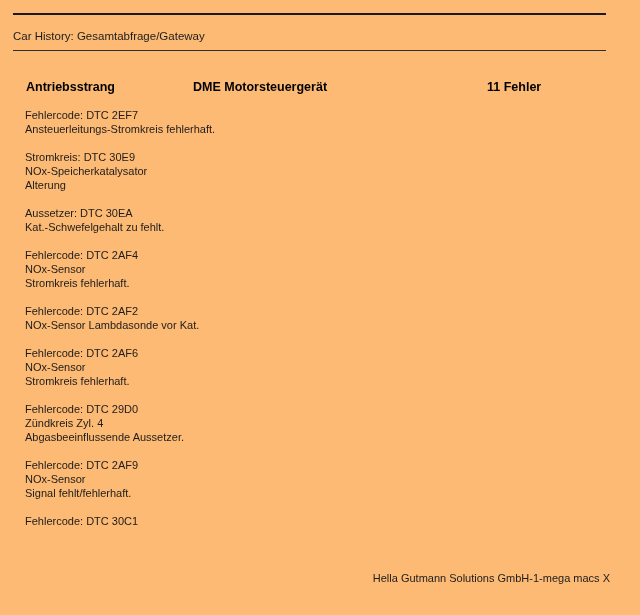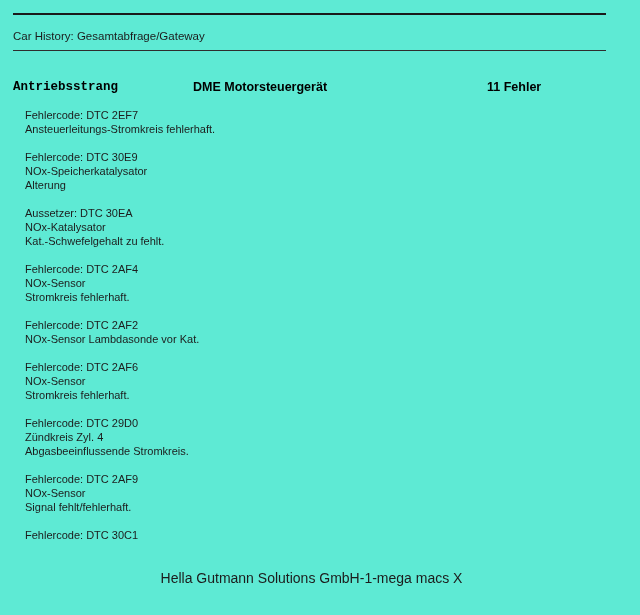--- a/index.html
+++ b/index.html
@@ -4,21 +4,21 @@
 <style>
   html, body {
     margin: 0;
     padding: 0;
     background: #ffffff;
   }
   .page {
     position: relative;
     width: 640px;
     height: 615px;
-    background: #5eead4;
+    background: #fdba74;
     overflow: hidden;
     font-family: "Liberation Sans", sans-serif;
     color: #1c1c1c;
     -webkit-font-smoothing: antialiased;
   }
   .rule {
     position: absolute;
     left: 13px;
     width: 593px;
     background: #1a1a1a;
@@ -37,21 +37,21 @@
     position: absolute;
     left: 13px;
     top: 80px;
     width: 593px;
     height: 16px;
     font-weight: bold;
     font-size: 12.5px;
     color: #000000;
   }
   .section-header .col { position: absolute; top: 0; white-space: nowrap; }
-  .section-header .col1 { left: 0; font-family: Liberation Mono, monospace; }
+  .section-header .col1 { left: 13px; }
   .section-header .col2 { left: 180px; }
   .section-header .col3 { left: 474px; text-align: right; }
   .faults {
     position: absolute;
     left: 13px;
     top: 108px;
     width: 600px;
     margin-left: 12px;
   }
   .fault-block {
@@ -59,23 +59,23 @@
     font-size: 11px;
     line-height: 14px;
   }
   .fault-block div { white-space: nowrap; }
   .footer {
     position: absolute;
     left: 13px;
     top: 571px;
     width: 597px;
     display: flex;
-    justify-content: center;
+    justify-content: flex-end;
     align-items: baseline;
-    font-size: 14px;
+    font-size: 11px;
     line-height: 14px;
   }
   .footer span { white-space: nowrap; }
 </style>
 </head>
 <body>
 
 <div class="page">
 
   <div class="rule rule-top"></div>
@@ -89,47 +89,46 @@
     <span class="col col2">DME Motorsteuergerät</span>
     <span class="col col3">11 Fehler</span>
   </div>
 
   <div class="faults" id="fault-list">
       <div class="fault-block">
         <div>Fehlercode: DTC 2EF7</div>
         <div>Ansteuerleitungs-Stromkreis fehlerhaft.</div>
       </div>
       <div class="fault-block">
-        <div>Fehlercode: DTC 30E9</div>
+        <div>Stromkreis: DTC 30E9</div>
         <div>NOx-Speicherkatalysator</div>
         <div>Alterung</div>
       </div>
       <div class="fault-block">
         <div>Aussetzer: DTC 30EA</div>
-        <div>NOx-Katalysator</div>
         <div>Kat.-Schwefelgehalt zu fehlt.</div>
       </div>
       <div class="fault-block">
         <div>Fehlercode: DTC 2AF4</div>
         <div>NOx-Sensor</div>
         <div>Stromkreis fehlerhaft.</div>
       </div>
       <div class="fault-block">
         <div>Fehlercode: DTC 2AF2</div>
         <div>NOx-Sensor Lambdasonde vor Kat.</div>
       </div>
       <div class="fault-block">
         <div>Fehlercode: DTC 2AF6</div>
         <div>NOx-Sensor</div>
         <div>Stromkreis fehlerhaft.</div>
       </div>
       <div class="fault-block">
         <div>Fehlercode: DTC 29D0</div>
         <div>Zündkreis Zyl. 4</div>
-        <div>Abgasbeeinflussende Stromkreis.</div>
+        <div>Abgasbeeinflussende Aussetzer.</div>
       </div>
       <div class="fault-block">
         <div>Fehlercode: DTC 2AF9</div>
         <div>NOx-Sensor</div>
         <div>Signal fehlt/fehlerhaft.</div>
       </div>
       <div class="fault-block">
         <div>Fehlercode: DTC 30C1</div>
       </div>
     </div>

